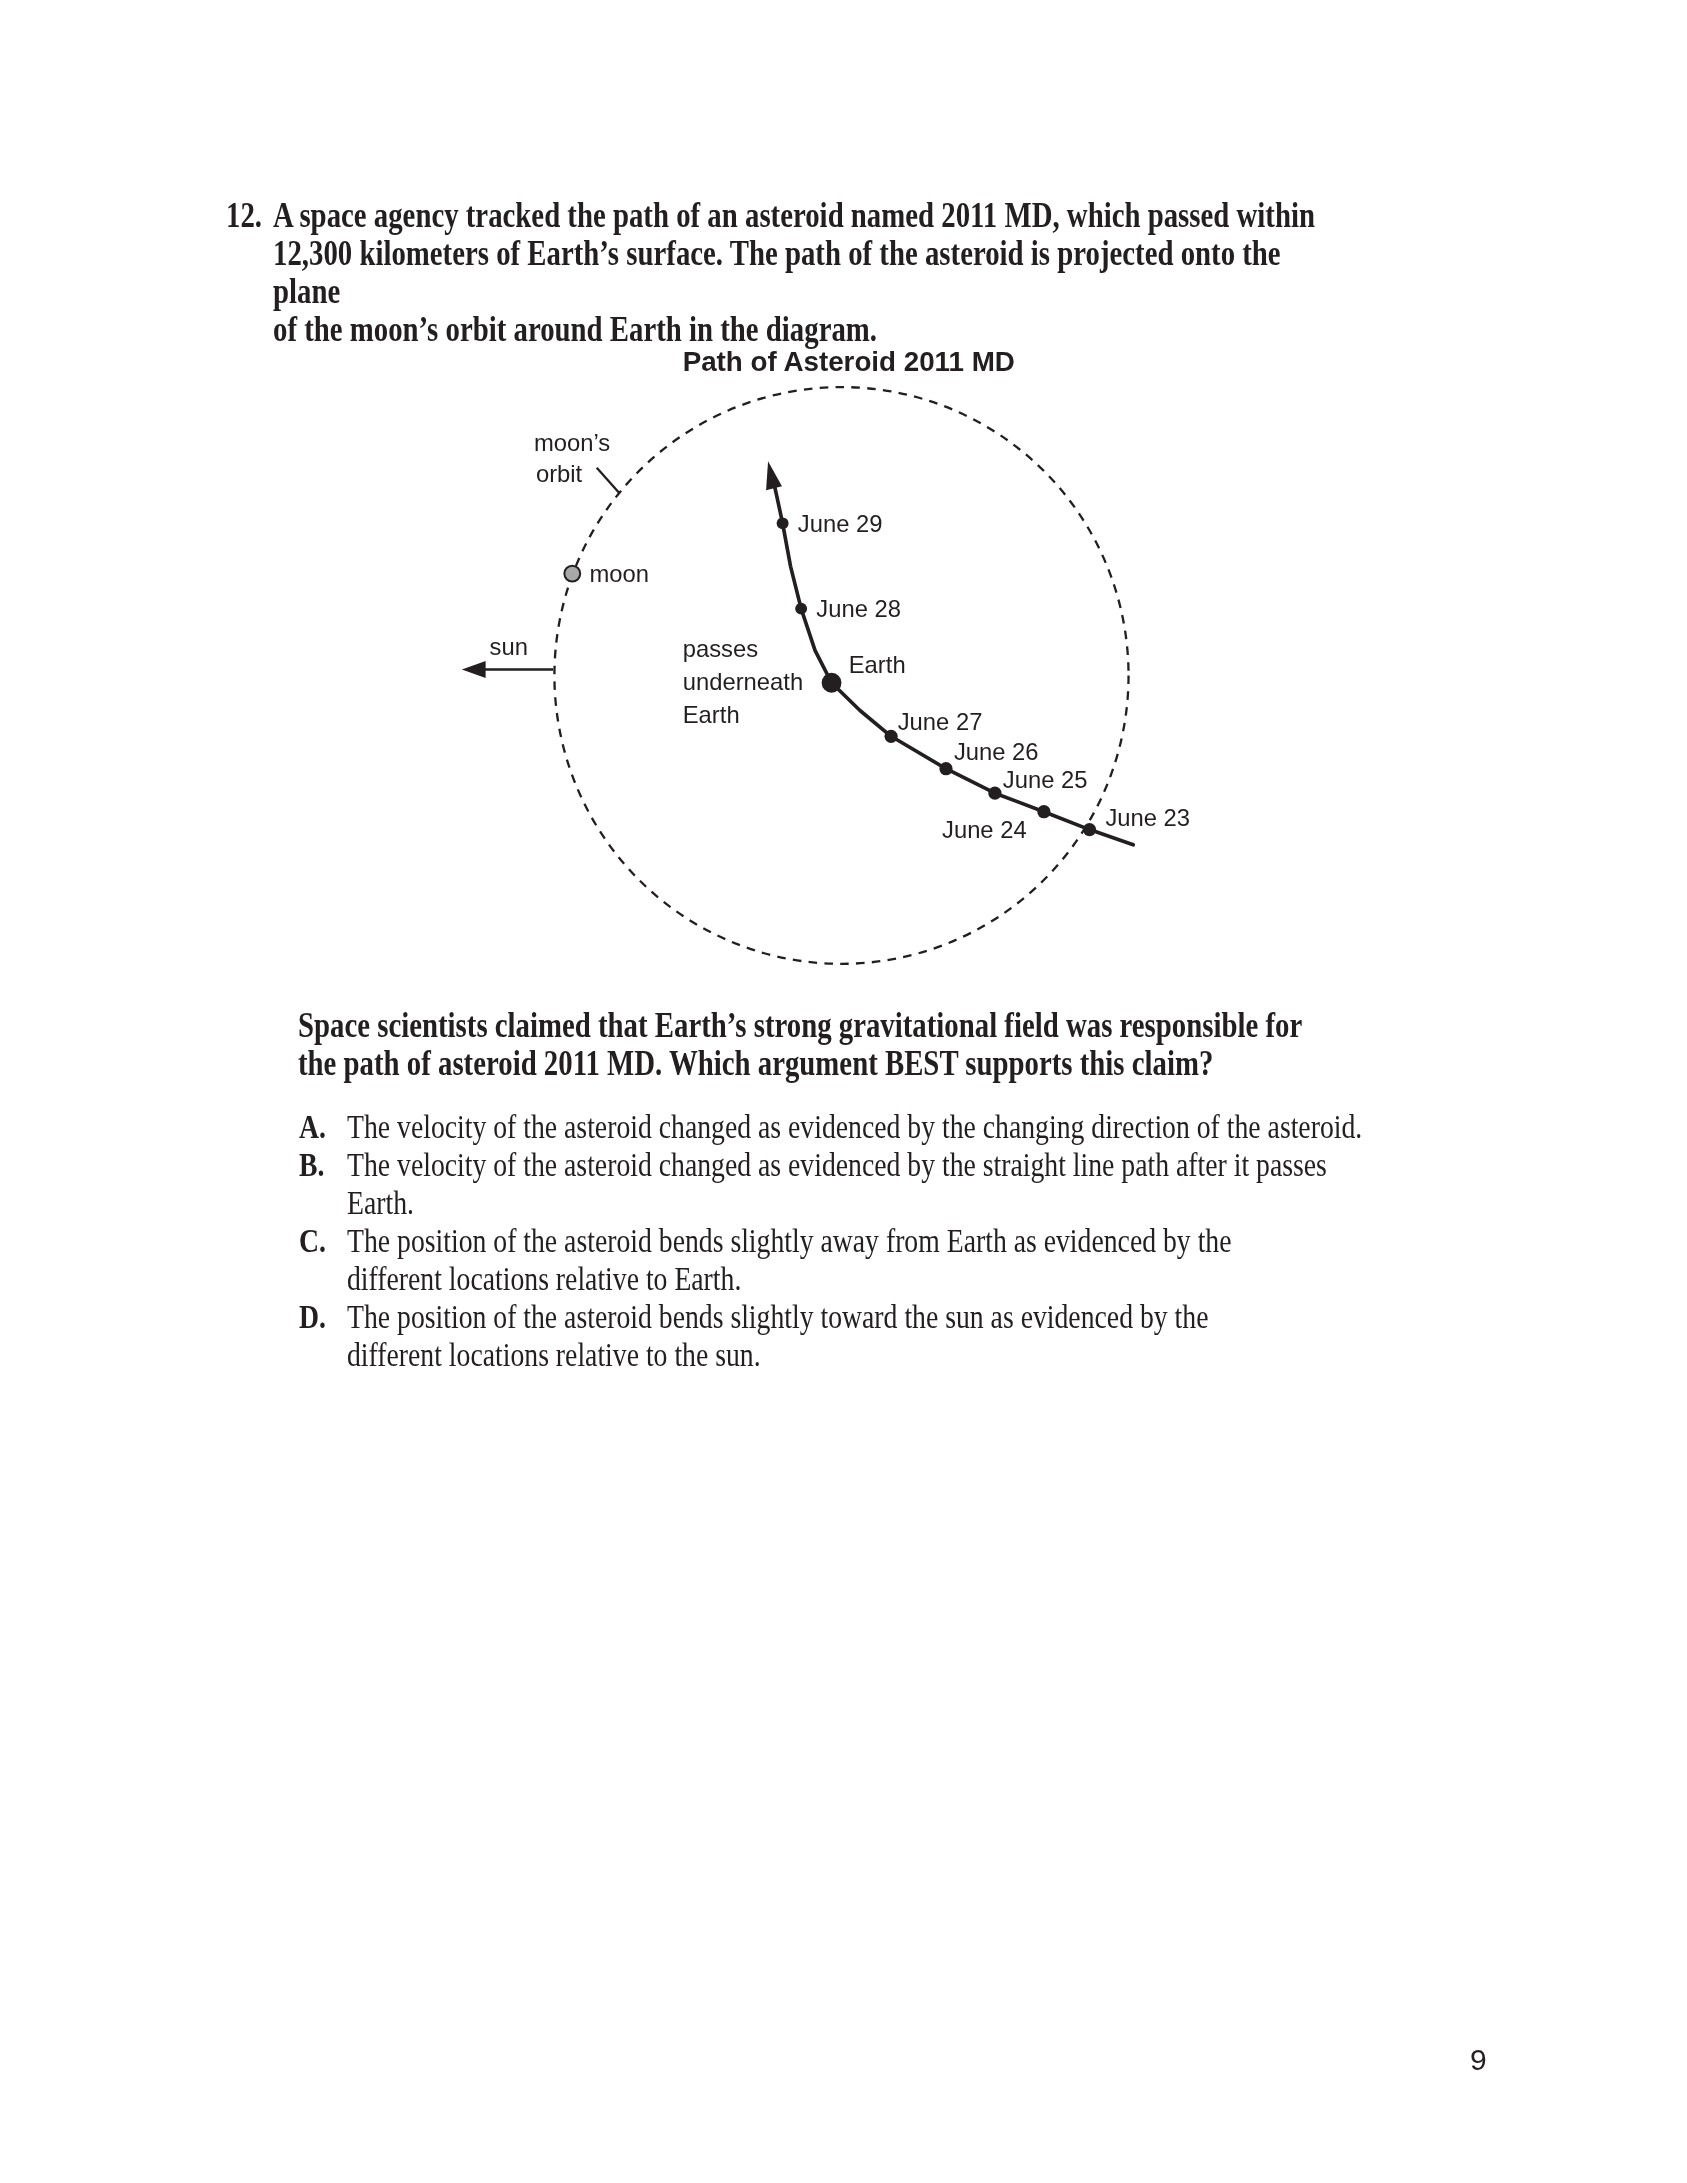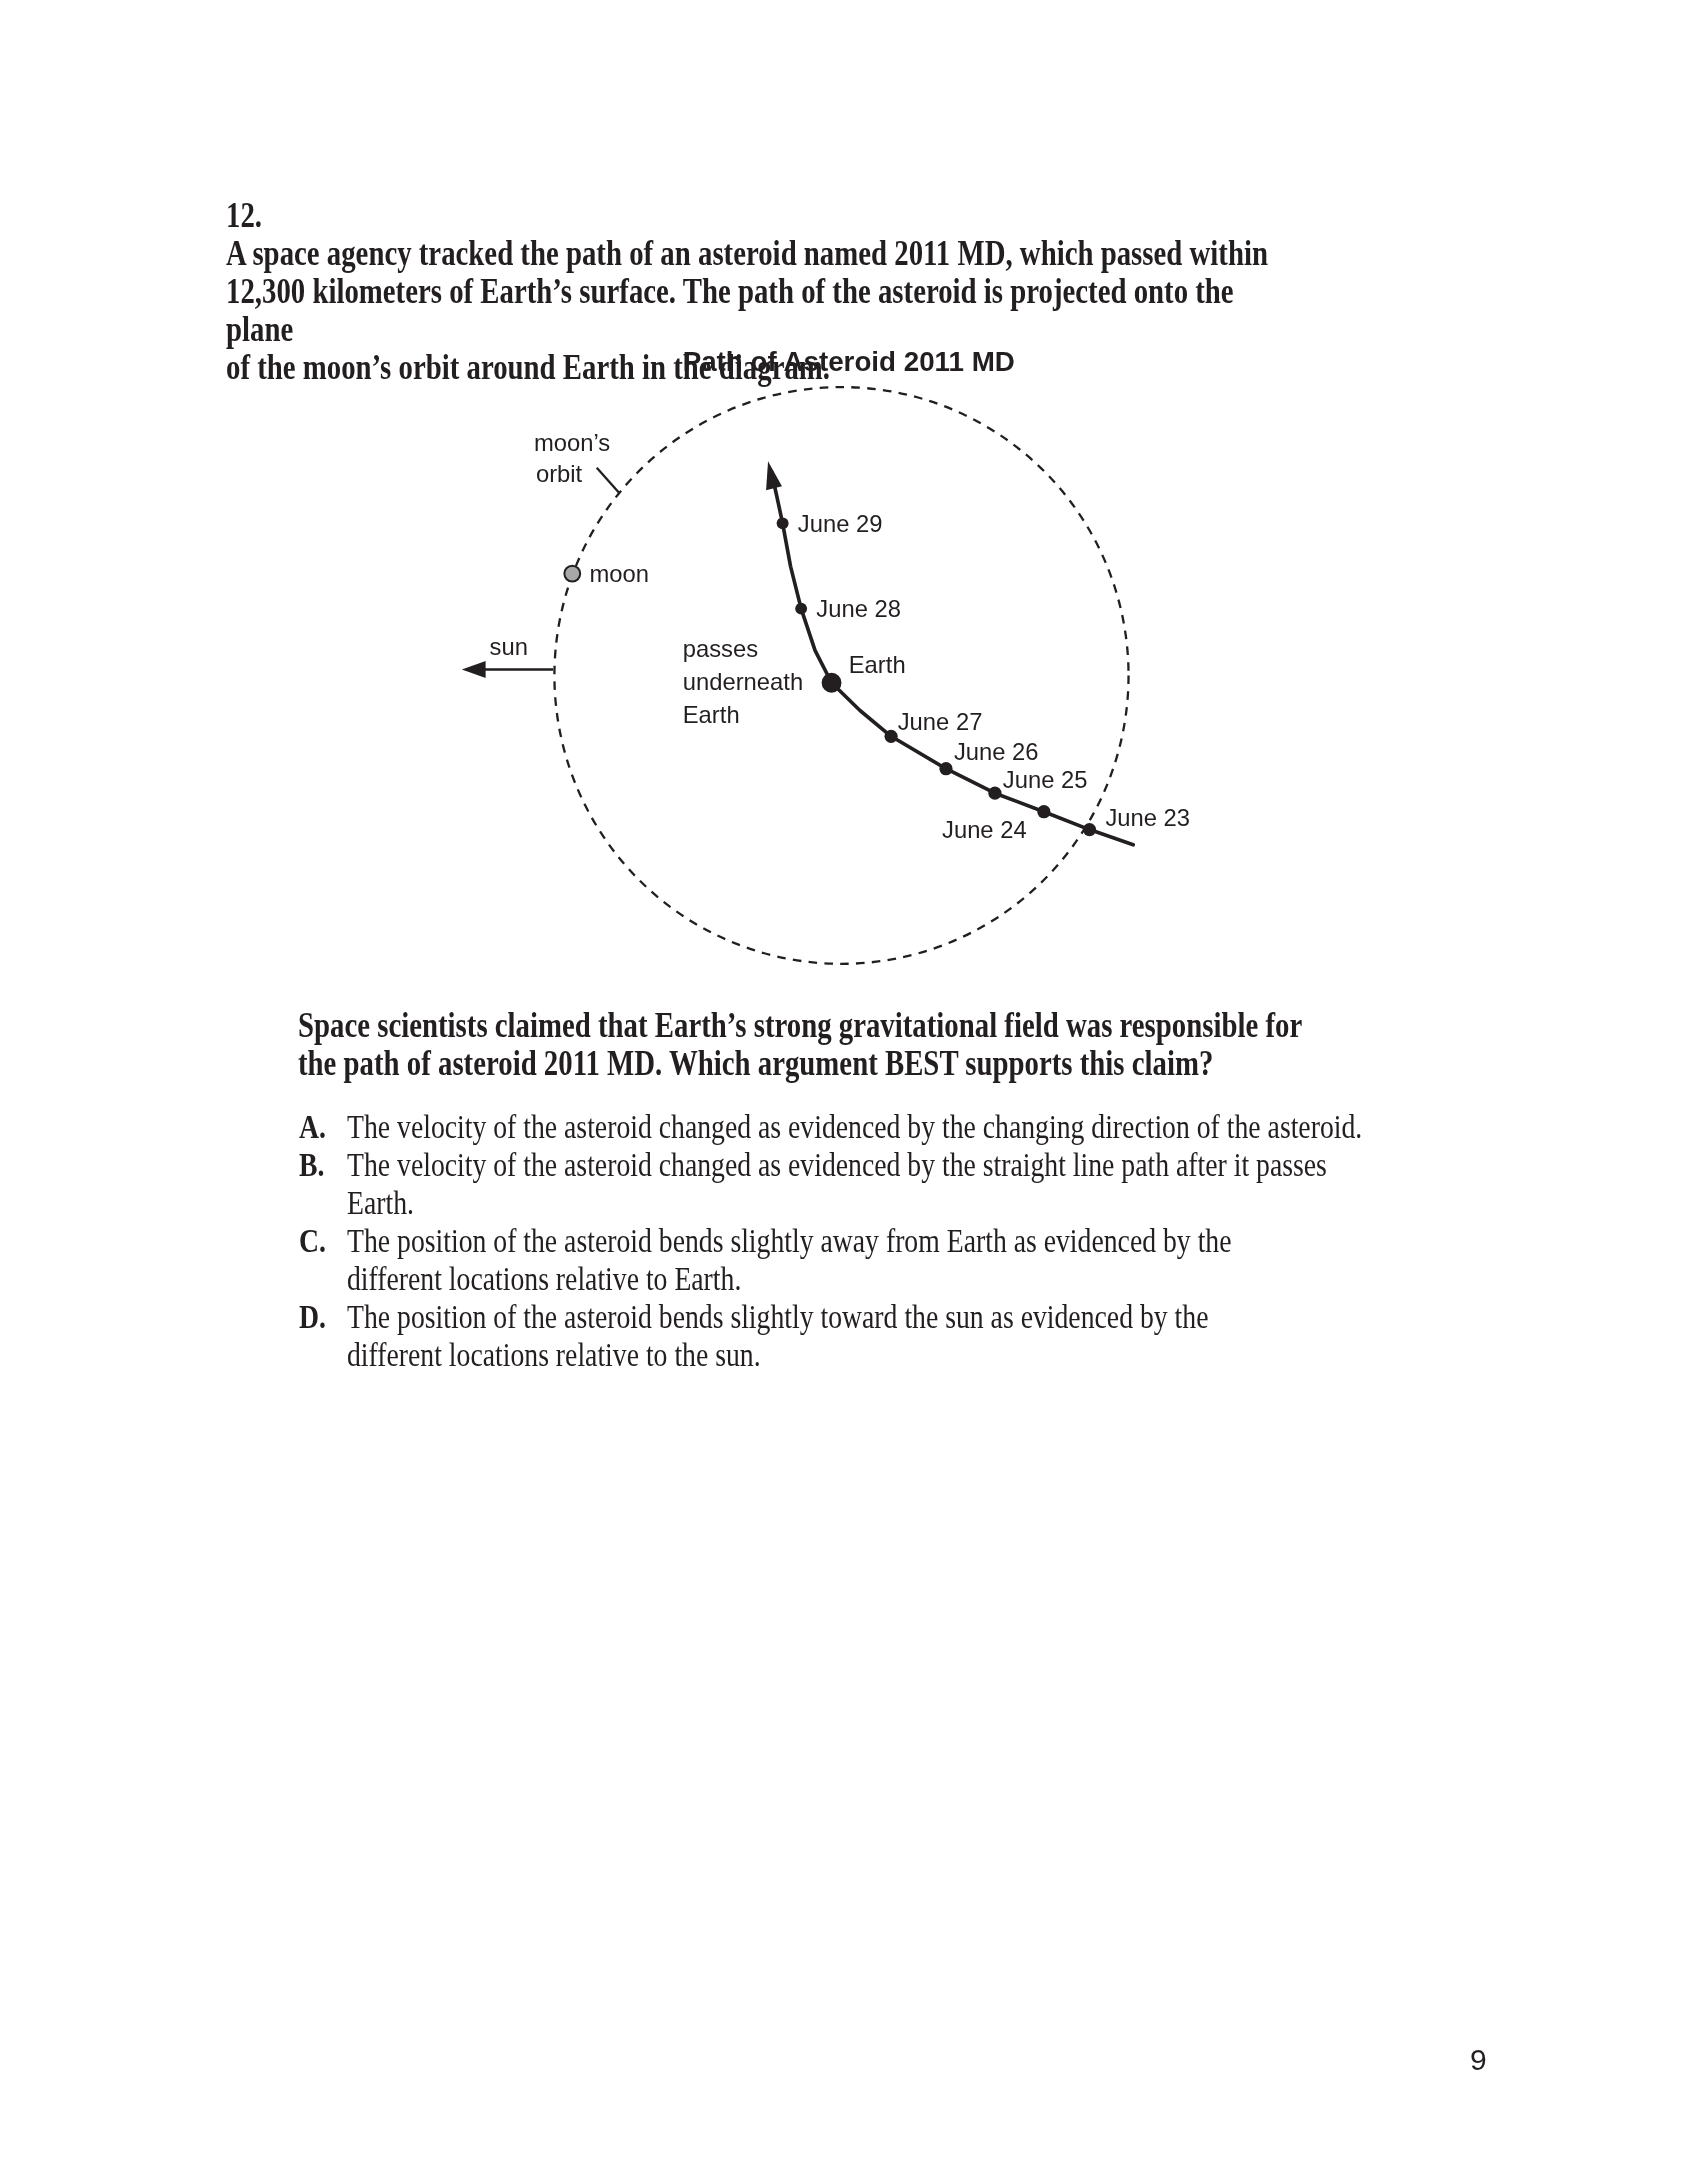--- a/index.html
+++ b/index.html
@@ -1,18 +1,18 @@
 <!DOCTYPE html>
 <html style="font-size:10.6px"><head>
 <meta charset="utf-8">
 <style>
   html,body{margin:0;padding:0;background:#e8e8e8;}
   .page{position:relative;width:1687px;height:2183px;background:#ffffff;overflow:hidden;
         font-family:"Liberation Serif",serif;color:#231f20;}
-  .q-block{position:absolute;left:226px;top:196px;display:flex;align-items:flex-start;flex-direction:column;}
+  .q-block{position:absolute;left:226px;top:196px;display:flex;align-items:flex-start;}
   .q-num{width:47px;font-weight:bold;font-size:36px;line-height:38px;
          transform:scaleX(0.80);transform-origin:left top;}
   .q-text{width:1323px;font-weight:bold;font-size:36px;line-height:38px;white-space:pre-line;
           transform:scaleX(0.80);transform-origin:left top;}
   .claim{position:absolute;left:298px;top:1006px;width:1323px;font-weight:bold;font-size:36px;
          line-height:38px;white-space:pre-line;transform:scaleX(0.80);transform-origin:left top;}
   .options{position:absolute;left:299px;top:1108px;}
   .option{display:flex;align-items:flex-start;}
   .opt-letter{width:48px;font-weight:bold;font-size:33px;line-height:38px;
               transform:scaleX(0.84);transform-origin:left top;}

